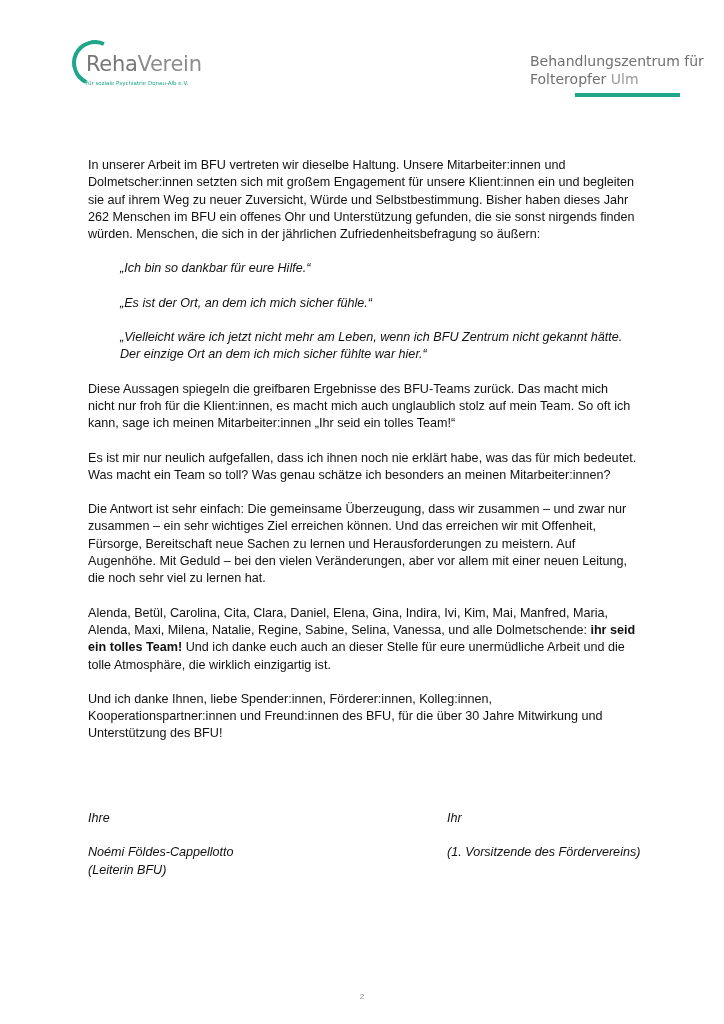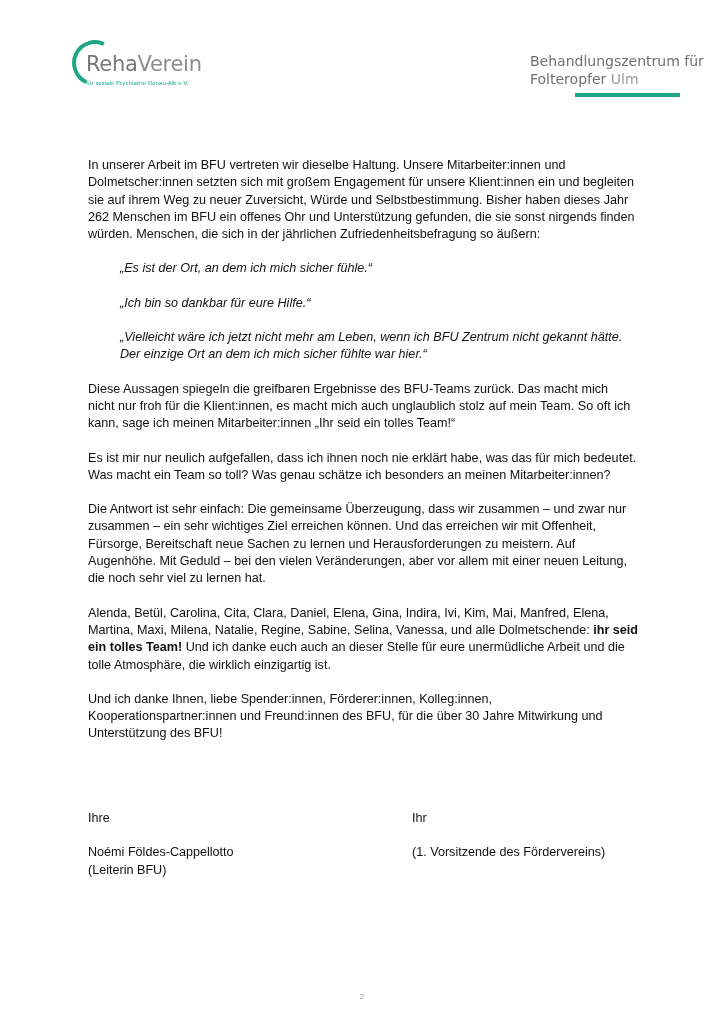--- a/index.html
+++ b/index.html
@@ -14,23 +14,23 @@
     .logo-right { position: absolute; left: 530px; top: 52px; width: 170px; }
     .logo-right .l1, .logo-right .l2 { font-family: "DejaVu Sans", sans-serif; font-size: 14px; color: #707070; line-height: 18px; white-space: nowrap; }
     .logo-right .ulm { color: #9a9a9a; }
     .logo-bar { position: absolute; left: 45px; top: 41px; width: 105px; height: 4px; background: #1fa588; }
 
     .content { position: absolute; left: 88px; top: 157px; width: 550px; font-size: 12.6px; line-height: 17.3px; }
     .content p { margin: 0 0 17px 0; }
     .content p.quote { margin: 0 0 17px 0; padding-left: 32px; font-style: italic; }
     .content b { font-weight: bold; }
 
-    .sig { position: absolute; top: 810px; font-size: 12.6px; line-height: 17.3px; }
+    .sig { position: absolute; top: 810px; font-size: 12.6px; line-height: 17.3px; font-style: italic; }
     .sig.left { left: 88px; }
-    .sig.right { left: 412px; }
+    .sig.right { left: 447px; }
     .sig .greet { margin-bottom: 17px; }
 
     .page-num { position: absolute; left: 0; width: 724px; top: 992px; text-align: center; font-size: 8px; color: #999; }
   </style>
 </head>
 <body>
 
 <div class="logo-left">
   <div class="logo-arc"></div>
   <div class="logo-name"><span class="reha">Reha</span><span class="verein">Verein</span></div>
@@ -38,27 +38,27 @@
 </div>
 
 <div class="logo-right">
   <div class="l1">Behandlungszentrum für</div>
   <div class="l2"><span>Folteropfer</span> <span class="ulm">Ulm</span></div>
   <div class="logo-bar"></div>
 </div>
 
 <div class="content">
   <p>In unserer Arbeit im BFU vertreten wir dieselbe Haltung. Unsere Mitarbeiter:innen und Dolmetscher:innen setzten sich mit großem Engagement für unsere Klient:innen ein und begleiten sie auf ihrem Weg zu neuer Zuversicht, Würde und Selbstbestimmung. Bisher haben dieses Jahr 262 Menschen im BFU ein offenes Ohr und Unterstützung gefunden, die sie sonst nirgends finden würden. Menschen, die sich in der jährlichen Zufriedenheitsbefragung so äußern:</p>
+  <p class="quote">„Ich bin so dankbar für eure Hilfe.“</p>
   <p class="quote">„Es ist der Ort, an dem ich mich sicher fühle.“</p>
-  <p class="quote">„Ich bin so dankbar für eure Hilfe.“</p>
   <p class="quote">„Vielleicht wäre ich jetzt nicht mehr am Leben, wenn ich BFU Zentrum nicht gekannt hätte. Der einzige Ort an dem ich mich sicher fühlte war hier.“</p>
   <p>Diese Aussagen spiegeln die greifbaren Ergebnisse des BFU-Teams zurück. Das macht mich nicht nur froh für die Klient:innen, es macht mich auch unglaublich stolz auf mein Team. So oft ich kann, sage ich meinen Mitarbeiter:innen „Ihr seid ein tolles Team!“</p>
   <p>Es ist mir nur neulich aufgefallen, dass ich ihnen noch nie erklärt habe, was das für mich bedeutet. Was macht ein Team so toll? Was genau schätze ich besonders an meinen Mitarbeiter:innen?</p>
   <p>Die Antwort ist sehr einfach: Die gemeinsame Überzeugung, dass wir zusammen – und zwar nur zusammen – ein sehr wichtiges Ziel erreichen können. Und das erreichen wir mit Offenheit, Fürsorge, Bereitschaft neue Sachen zu lernen und Herausforderungen zu meistern. Auf Augenhöhe. Mit Geduld – bei den vielen Veränderungen, aber vor allem mit einer neuen Leitung, die noch sehr viel zu lernen hat.</p>
-  <p><span>Alenda, Betül, Carolina, Cita, Clara, Daniel, Elena, Gina, Indira, Ivi, Kim, Mai, Manfred, Elena, Martina, Maxi, Milena, Natalie, Regine, Sabine, Selina, Vanessa, und alle Dolmetschende: </span><b>ihr seid ein tolles Team!</b><span> Und ich danke euch auch an dieser Stelle für eure unermüdliche Arbeit und die tolle Atmosphäre, die wirklich einzigartig ist.</span></p>
+  <p><span>Alenda, Betül, Carolina, Cita, Clara, Daniel, Elena, Gina, Indira, Ivi, Kim, Mai, Manfred, Maria, Alenda, Maxi, Milena, Natalie, Regine, Sabine, Selina, Vanessa, und alle Dolmetschende: </span><b>ihr seid ein tolles Team!</b><span> Und ich danke euch auch an dieser Stelle für eure unermüdliche Arbeit und die tolle Atmosphäre, die wirklich einzigartig ist.</span></p>
   <p>Und ich danke Ihnen, liebe Spender:innen, Förderer:innen, Kolleg:innen, Kooperationspartner:innen und Freund:innen des BFU, für die über 30 Jahre Mitwirkung und Unterstützung des BFU!</p>
 </div>
 
 <div class="sig left">
   <div class="greet">Ihre</div>
   <div>Noémi Földes-Cappellotto</div>
   <div>(Leiterin BFU)</div>
 </div>
 
 <div class="sig right">

